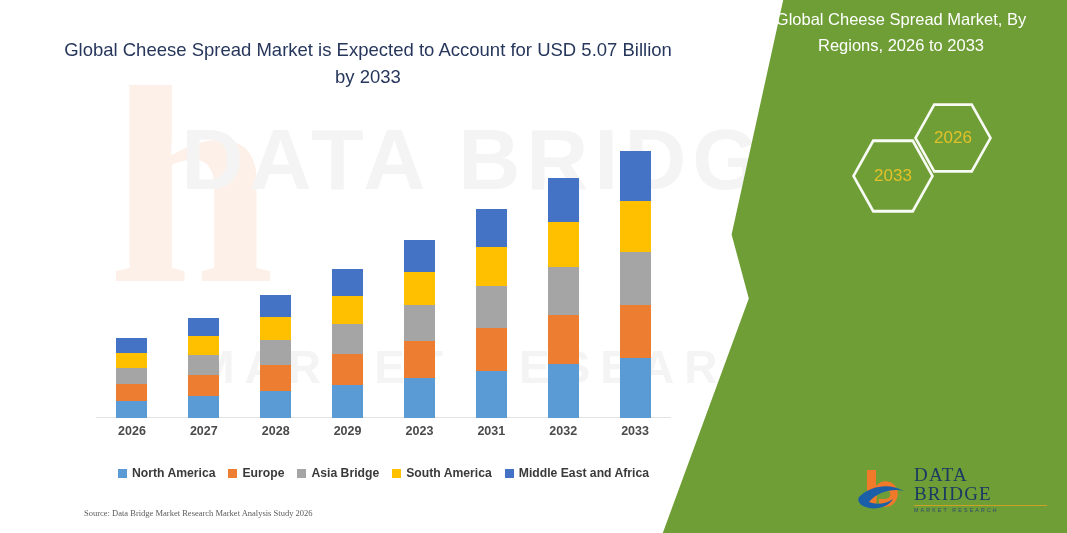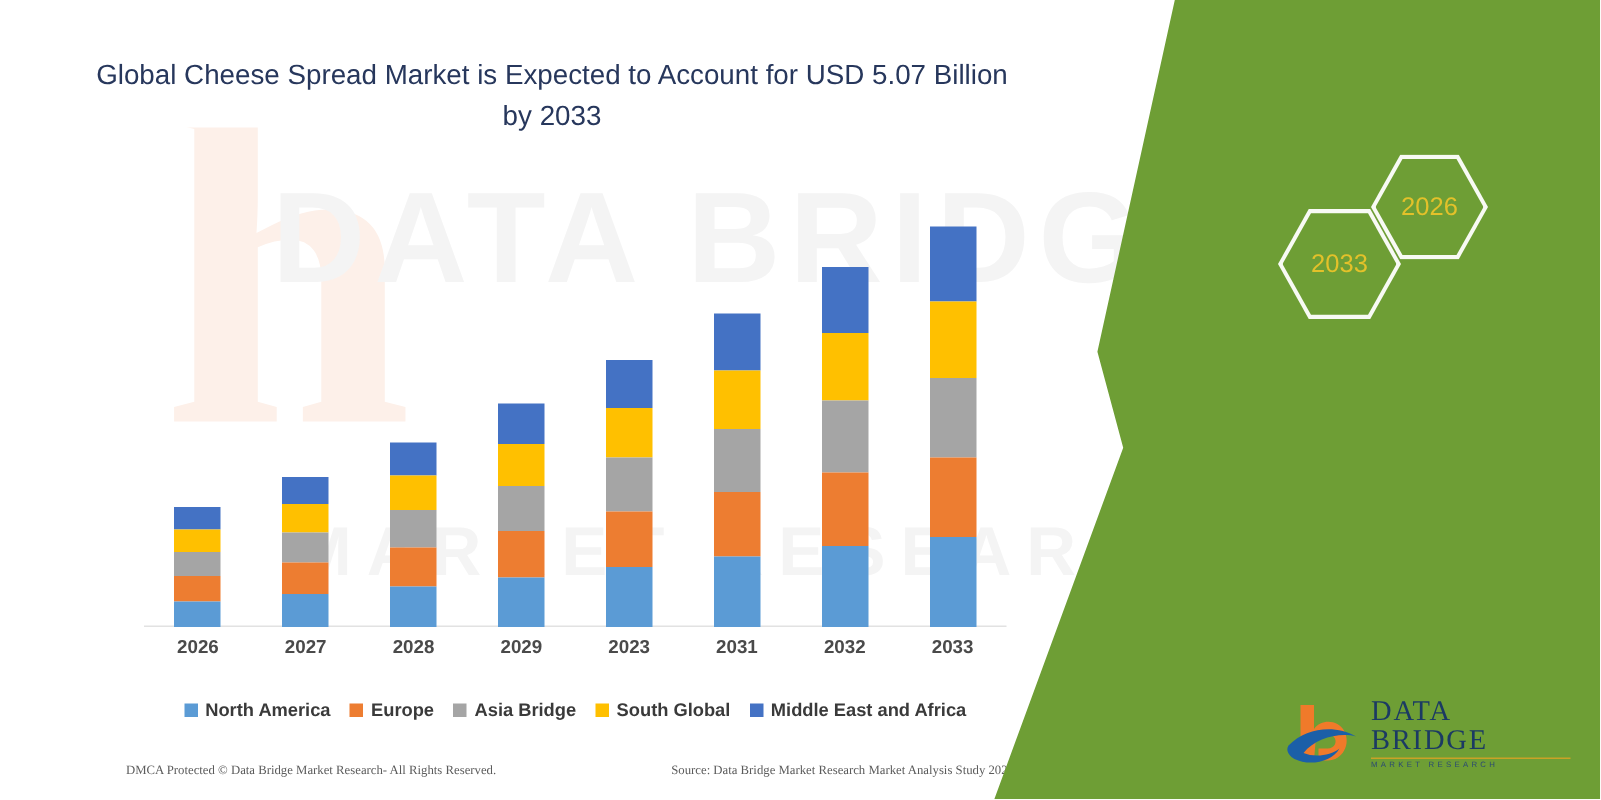--- a/index.html
+++ b/index.html
@@ -336,34 +336,34 @@
       <div class="legend-item">
         <span class="legend-swatch" style="background: rgb(237, 125, 49);"></span>
         <span class="legend-label">Europe</span>
       </div>
       <div class="legend-item">
         <span class="legend-swatch" style="background: rgb(165, 165, 165);"></span>
         <span class="legend-label">Asia Bridge</span>
       </div>
       <div class="legend-item">
         <span class="legend-swatch" style="background: rgb(255, 192, 0);"></span>
-        <span class="legend-label">South Global</span>
+        <span class="legend-label">South America</span>
       </div>
       <div class="legend-item">
         <span class="legend-swatch" style="background: rgb(68, 114, 196);"></span>
         <span class="legend-label">Middle East and Africa</span>
       </div>
     </div>
 
   <div class="footer">
-    <span>DMCA Protected © Data Bridge Market Research- All Rights Reserved.</span>
     <span>Source: Data Bridge Market Research Market Analysis Study 2026</span>
   </div>
 
   <div class="green-panel"></div>
+  <div class="panel-title">Global Cheese Spread Market, By Regions, 2026 to 2033</div>
 
   <div class="hex hex-a">
     <div class="hex-inner">
       <span class="hex-label">2026</span>
     </div>
   </div>
   <div class="hex hex-b">
     <div class="hex-inner">
       <span class="hex-label">2033</span>
     </div>

